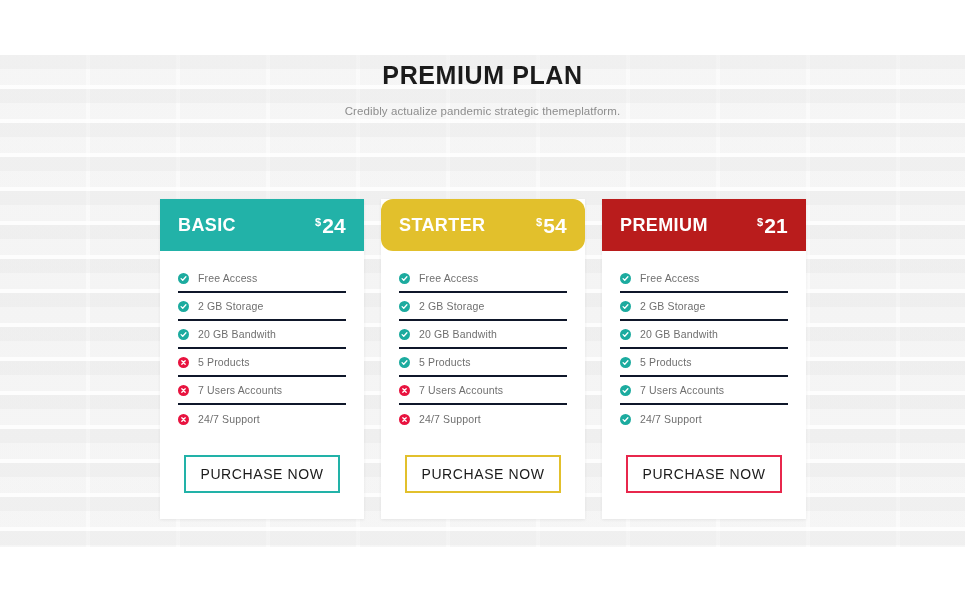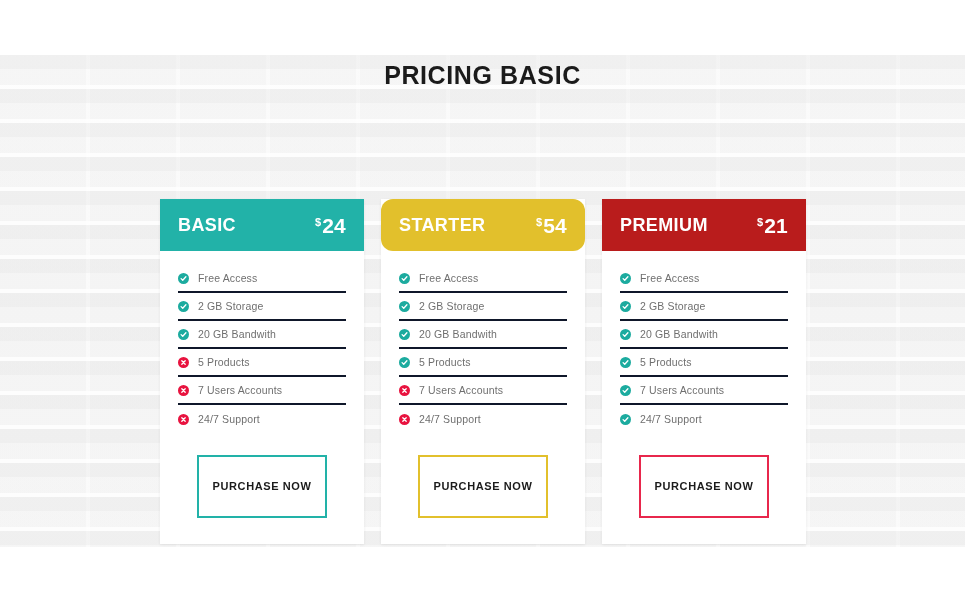--- a/index.html
+++ b/index.html
@@ -203,41 +203,42 @@
     align-items: center;
     justify-content: center;
     padding: 22px 0 26px 0;
   }
 
   .purchase-button {
     background: #ffffff;
     border: 2px solid #cccccc;
     color: #1b1b1b;
     font-family: "Liberation Sans", sans-serif;
-    font-size: 11px;
-    font-weight: bold;
+    font-size: 14px;
+    font-weight: normal;
     letter-spacing: 0.6px;
     text-transform: uppercase;
-    padding: 24px 14px;
+    padding: 10px 14px;
     cursor: pointer;
     line-height: 1;
   }
 </style>
 </head>
 <body>
 
 <div class="page">
 
   <div class="pricing-section">
     <div class="brick-overlay"></div>
   </div>
 
   <div class="heading-block">
-    <h1 class="page-title">PRICING BASIC</h1>
+    <h1 class="page-title">PREMIUM PLAN</h1>
     <div class="page-subtitle">
+      <div>Credibly actualize pandemic strategic themeplatform.</div>
     </div>
   </div>
 
   <div class="cards" id="cards-container">
       <div class="card theme-basic">
         <div class="card-header">
           <div class="plan-name">BASIC</div>
           <div class="plan-price">
             <span class="price-currency">$</span>
             <span class="price-amount">24</span>

